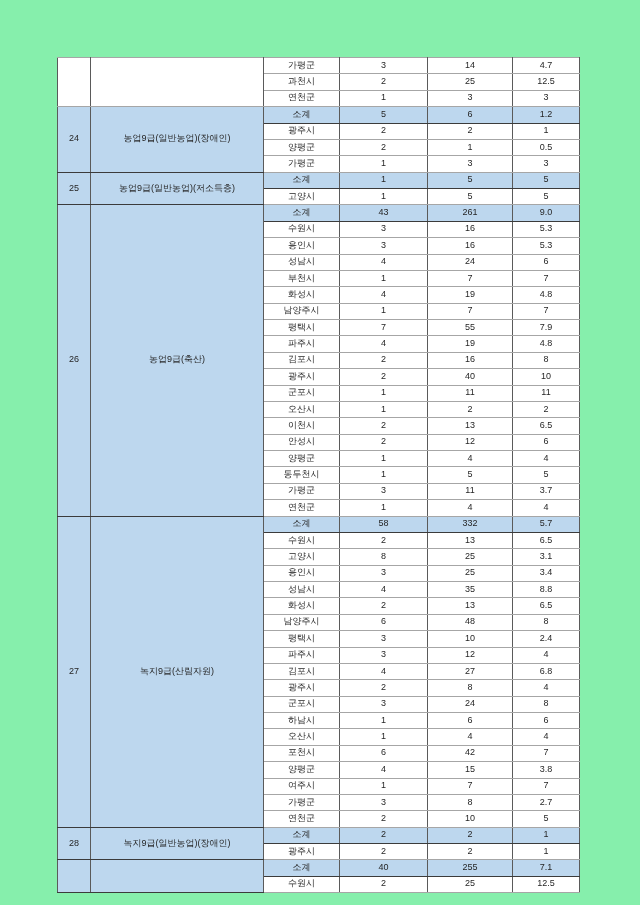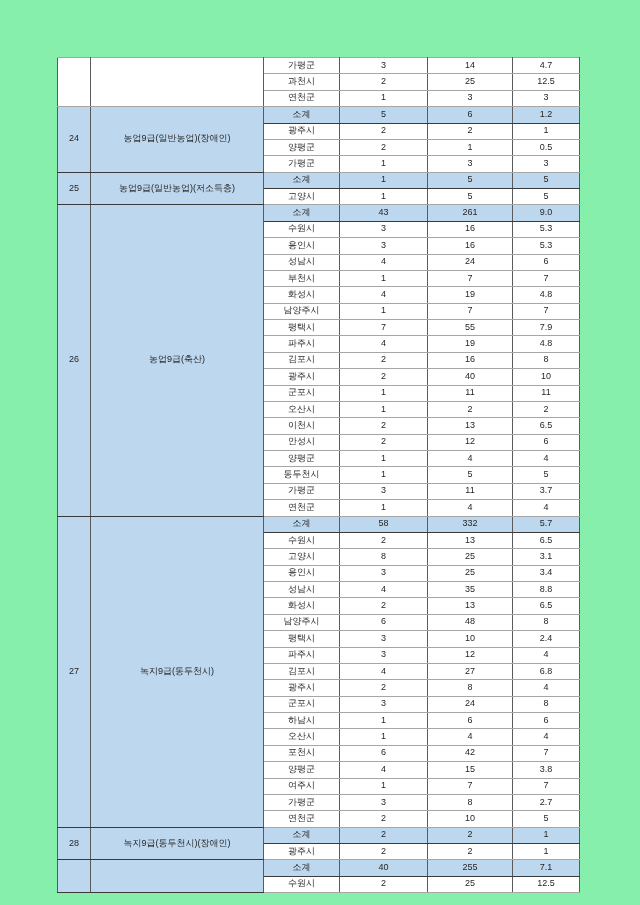--- a/index.html
+++ b/index.html
@@ -238,21 +238,21 @@
           <td>3.7</td>
         </tr>
         <tr class="data-row">
           <td>연천군</td>
           <td>1</td>
           <td>4</td>
           <td>4</td>
         </tr>
         <tr class="subtotal-row">
           <td rowspan="19" class="merge">27</td>
-          <td rowspan="19" class="merge">녹지9급(동두천시)</td>
+          <td rowspan="19" class="merge">녹지9급(산림자원)</td>
           <td>소계</td>
           <td>58</td>
           <td>332</td>
           <td>5.7</td>
         </tr>
         <tr class="data-row">
           <td>수원시</td>
           <td>2</td>
           <td>13</td>
           <td>6.5</td>
@@ -354,21 +354,21 @@
           <td>2.7</td>
         </tr>
         <tr class="data-row">
           <td>연천군</td>
           <td>2</td>
           <td>10</td>
           <td>5</td>
         </tr>
         <tr class="subtotal-row">
           <td rowspan="2" class="merge">28</td>
-          <td rowspan="2" class="merge">녹지9급(동두천시)(장애인)</td>
+          <td rowspan="2" class="merge">녹지9급(일반농업)(장애인)</td>
           <td>소계</td>
           <td>2</td>
           <td>2</td>
           <td>1</td>
         </tr>
         <tr class="data-row">
           <td>광주시</td>
           <td>2</td>
           <td>2</td>
           <td>1</td>

